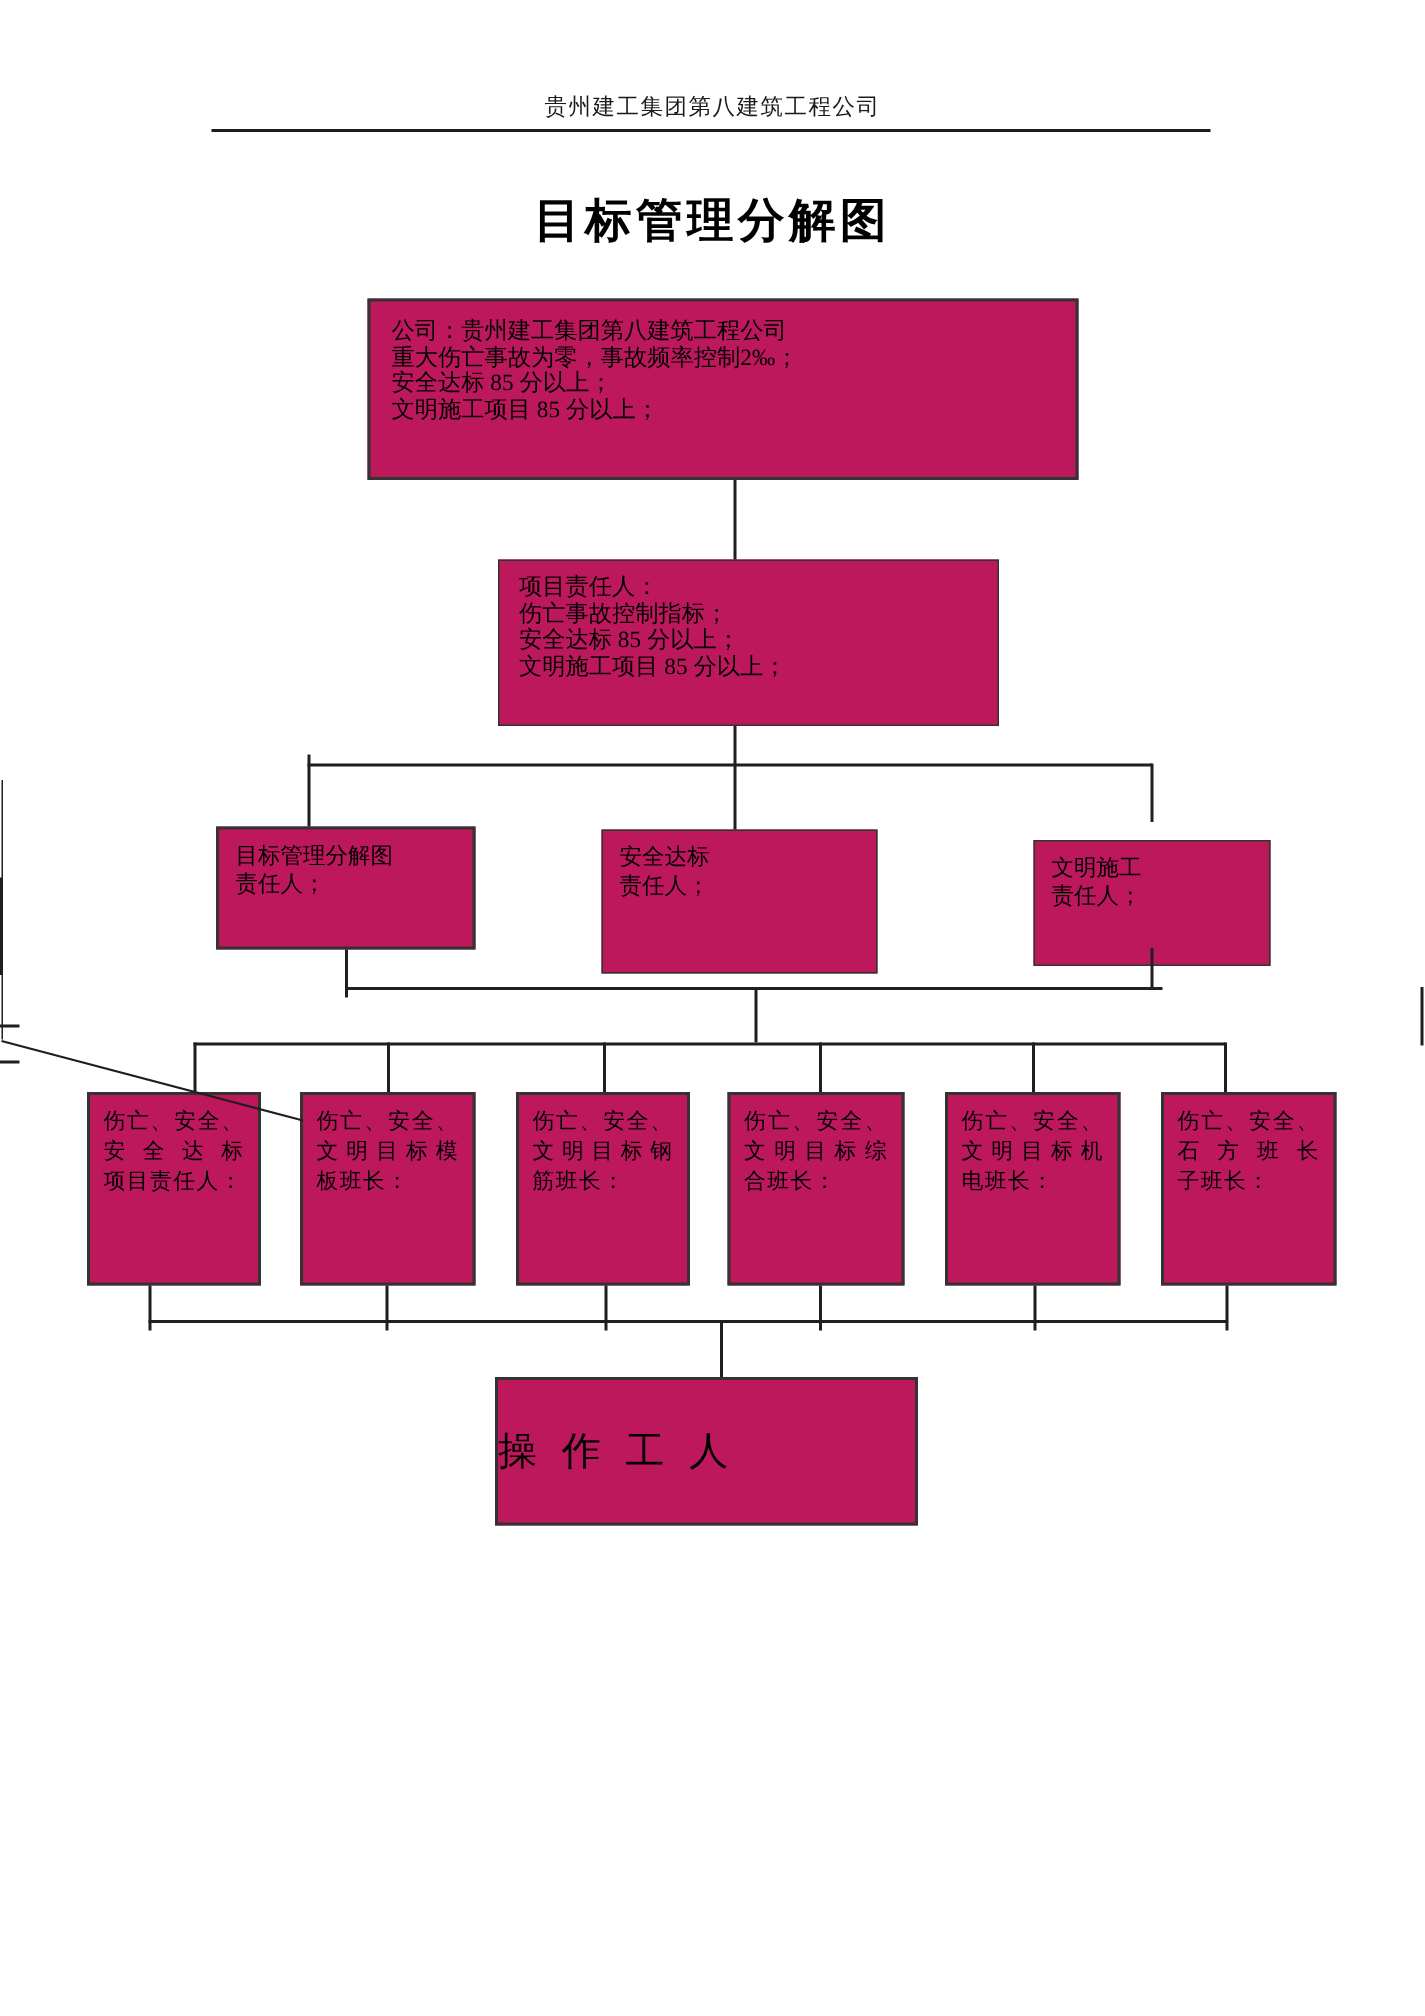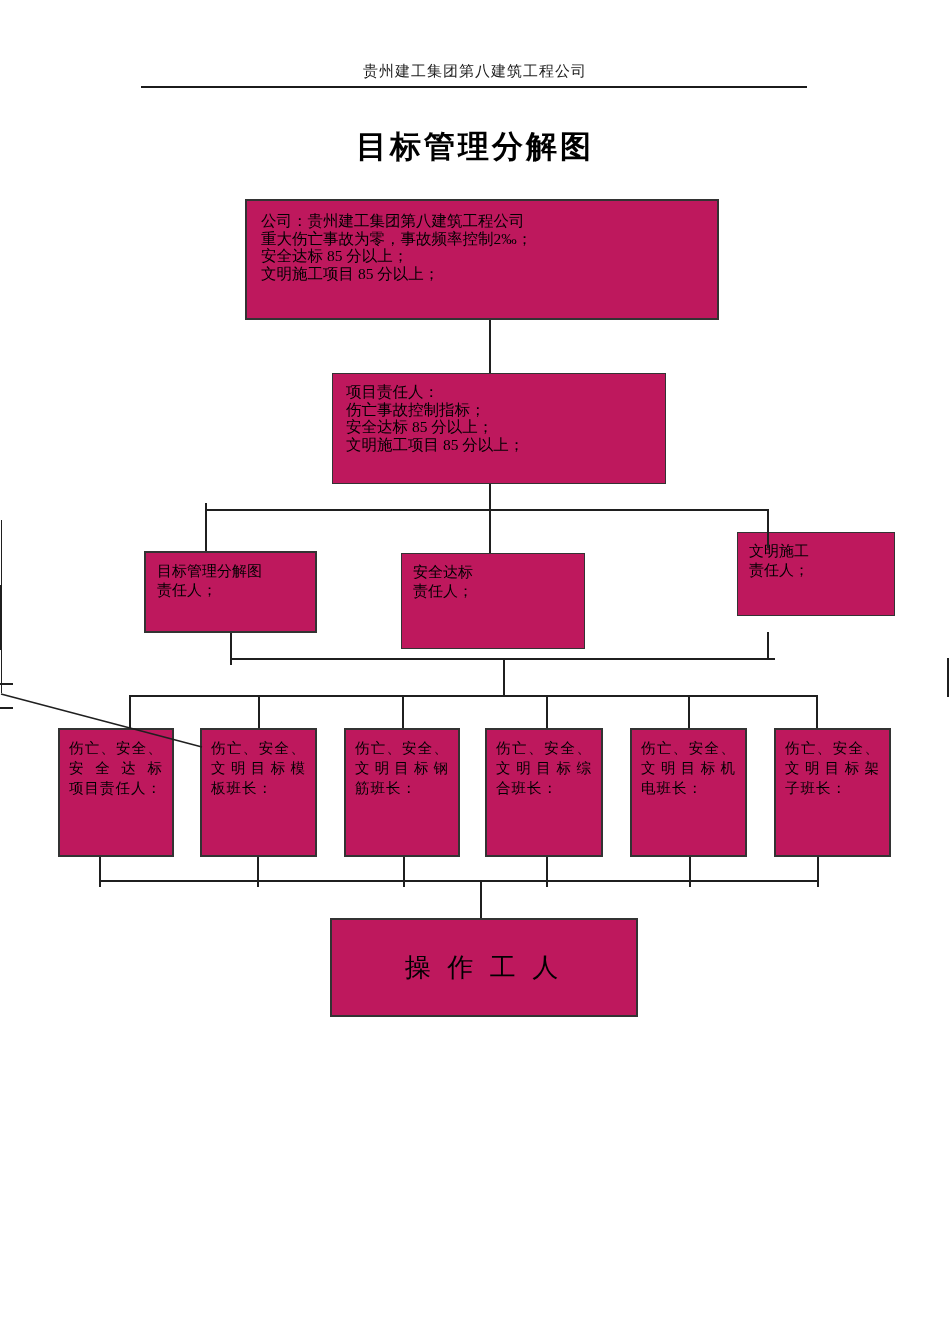--- a/index.html
+++ b/index.html
@@ -21,33 +21,33 @@
   
   .box { position:absolute; border:2px solid #333; background:#be185d; box-sizing:border-box; }
   .box .ln { white-space:nowrap; }
   
   .company-box { left:245px; top:199px; width:474px; height:121px; padding:11px 14px; font-size:15.5px; line-height:17.6px; }
   .project-box { left:332px; top:373px; width:334px; height:111px; padding:9px 13px; font-size:15.5px; line-height:17.6px; border-width:1.5px; }
   
   .resp { padding:9px 11px; font-size:15px; line-height:18.5px; }
   .resp1 { left:144px; top:551px; width:173px; height:82px; }
   .resp2 { left:401px; top:553px; width:184px; height:96px; border-width:1.5px; }
-  .resp3 { left:689px; top:532px; width:158px; height:84px; border-width:1.5px;margin-left:48px; }
+  .resp3 { left:689px; top:560px; width:158px; height:84px; border-width:1.5px; }
   
   .team { top:728px; height:129px; padding:8px 9px; font-size:14.5px; line-height:20px; }
   .team .ln { letter-spacing:1px; }
   .team .jl { text-align:justify; text-align-last:justify; }
   .team1 { left:58px;  width:116px; }
   .team2 { left:200px; width:117px; }
   .team3 { left:344px; width:116px; }
   .team4 { left:485px; width:118px; }
   .team5 { left:630px; width:117px; }
   .team6 { left:774px; width:117px; }
   
-  .worker-box { left:330px; top:918px; width:308px; height:99px; text-align:center; font-size:26px; letter-spacing:5px; padding-top:30px; }
+  .worker-box { left:330px; top:918px; width:282px; height:99px; text-align:left; font-size:26px; letter-spacing:5px; padding-top:30px; }
   
   .hl, .vl { position:absolute; background:#1f1f1f; }
   .hl { height:1.5px; }
   .vl { width:1.5px; }
   .c-v-top   { left:489px; top:320px; height:53px; }
   .c-v-mid   { left:489px; top:484px; height:69px; }
   .c-h-1     { left:205px; top:509px; width:563px; }
   .c-v-l1    { left:205px; top:503px; height:48px; }
   .c-v-r1    { left:767px; top:509px; height:39px; }
   .c-v-b1    { left:230px; top:633px; height:32px; }
@@ -127,21 +127,21 @@
     <div class="ln jl">文明目标综</div>
     <div class="ln">合班长：</div>
   </div>
   <div class="box team team5">
     <div class="ln jl">伤亡、安全、</div>
     <div class="ln jl">文明目标机</div>
     <div class="ln">电班长：</div>
   </div>
   <div class="box team team6">
     <div class="ln jl">伤亡、安全、</div>
-    <div class="ln jl">文明目标架</div>
+    <div class="ln jl">石方班长</div>
     <div class="ln">子班长：</div>
   </div>
 
   <div class="box worker-box">
     <span>操 作 工 人</span>
   </div>
 
   <div class="vl c-v-top"></div>
   <div class="vl c-v-mid"></div>
   <div class="hl c-h-1"></div>

